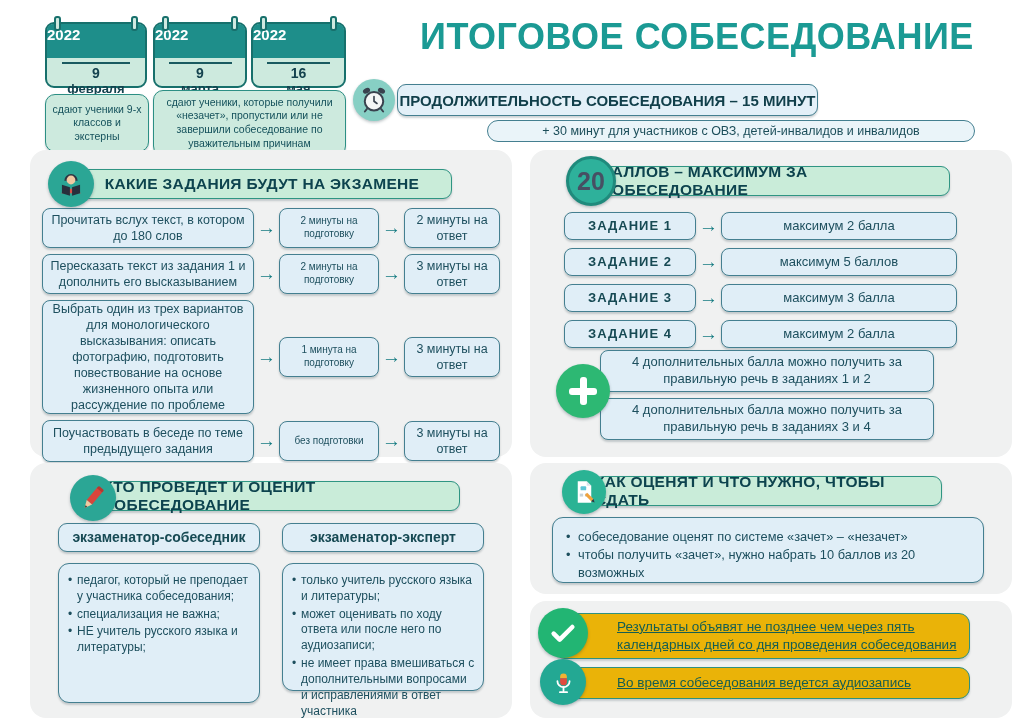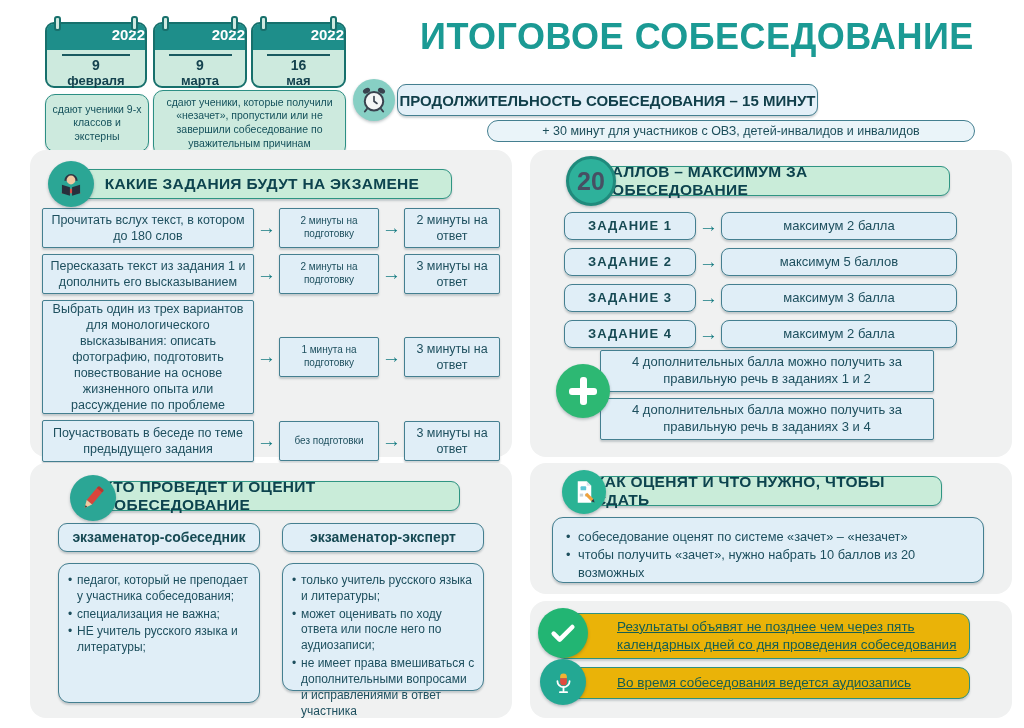--- a/index.html
+++ b/index.html
@@ -3,37 +3,37 @@
 <meta charset="utf-8">
 <style>
   * { margin:0; padding:0; box-sizing:border-box; }
   html,body { width:1024px; height:728px; }
   body { position:relative; background:#ffffff; font-family:"Liberation Sans", sans-serif; color:#1d4f5e; overflow:hidden; }
 
   
   .panel { position:absolute; background:#f0f1f1; border-radius:16px;padding-left:40px; }
 
   
-  .box { background:#e0eef7; border:1.5px solid #447f90; border-radius:2px;
+  .box { background:#e0eef7; border:1.5px solid #447f90; border-radius:8px;
          display:flex; align-items:center; justify-content:center; text-align:center;
          box-shadow:0 1.5px 2px rgba(35,60,70,.22); line-height:1.28; }
   .mint { background:#cdeade; border:1.5px solid #2c8f84; border-radius:10px;
           box-shadow:0 1.5px 2px rgba(35,60,70,.2); }
   .pill { position:absolute; background:#c9ecd9; border:1.5px solid #2f9583; border-radius:9px;
           display:flex; align-items:center; justify-content:center;
           font-weight:bold; color:#0d434e; font-size:15.5px; letter-spacing:.3px;
           box-shadow:0 1.5px 2px rgba(35,60,70,.22); }
   .icon-circle { position:absolute; border-radius:50%; background:#2ba695;
                  display:flex; align-items:center; justify-content:center; z-index:3;
                  box-shadow:0 1.5px 3px rgba(35,60,70,.3); }
 
   
   .cal-card { position:absolute; border:2px solid #17706c; border-radius:9px; background:#cdeade; overflow:visible; }
-  .cal-header { position:relative; height:26px; background:#1e8e8a; border-radius:6px 6px 0 0;
-                color:#fff; font-weight:bold; font-size:15px; text-align:right; line-height:21px; }
+  .cal-header { position:relative; height:34px; background:#1e8e8a; border-radius:6px 6px 0 0;
+                color:#fff; font-weight:bold; font-size:15px; text-align:left; line-height:21px; }
   .pin { position:absolute; top:-8px; width:7px; height:15px; background:#cfe9e0;
          border:2px solid #17706c; border-radius:3px; }
   .pin-l { left:7px; } .pin-r { right:7px; }
   .cal-line { width:70%; height:1.5px; background:#1a5a60; margin:4px auto 1px; }
   .cal-day { text-align:center; font-weight:bold; font-size:14px; color:#14424e; }
   .cal-month { text-align:center; font-weight:bold; font-size:13px; color:#14424e; }
 
   .note { position:absolute; font-size:10.5px; color:#14515b; display:flex; align-items:center;
           justify-content:center; text-align:center; line-height:1.3; padding:3px 5px; }
 

